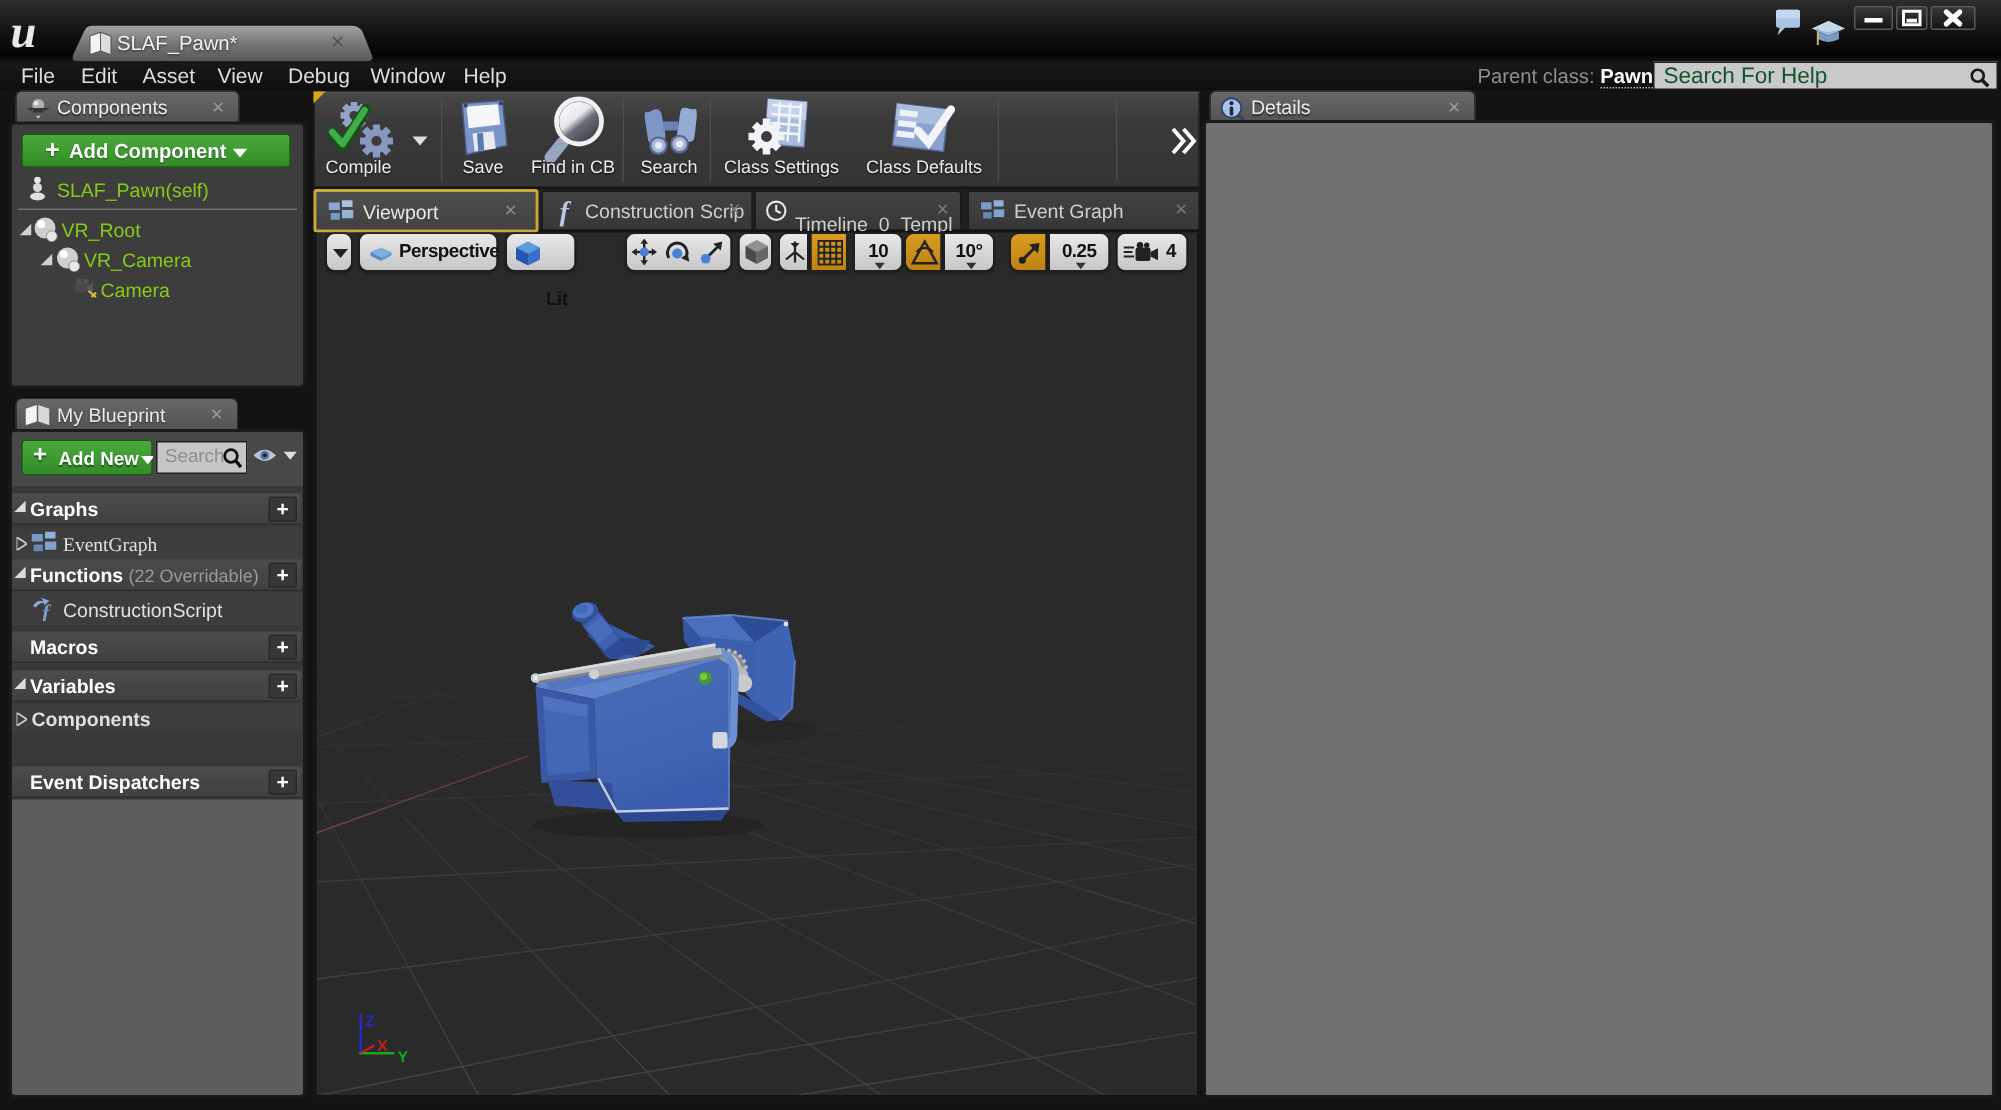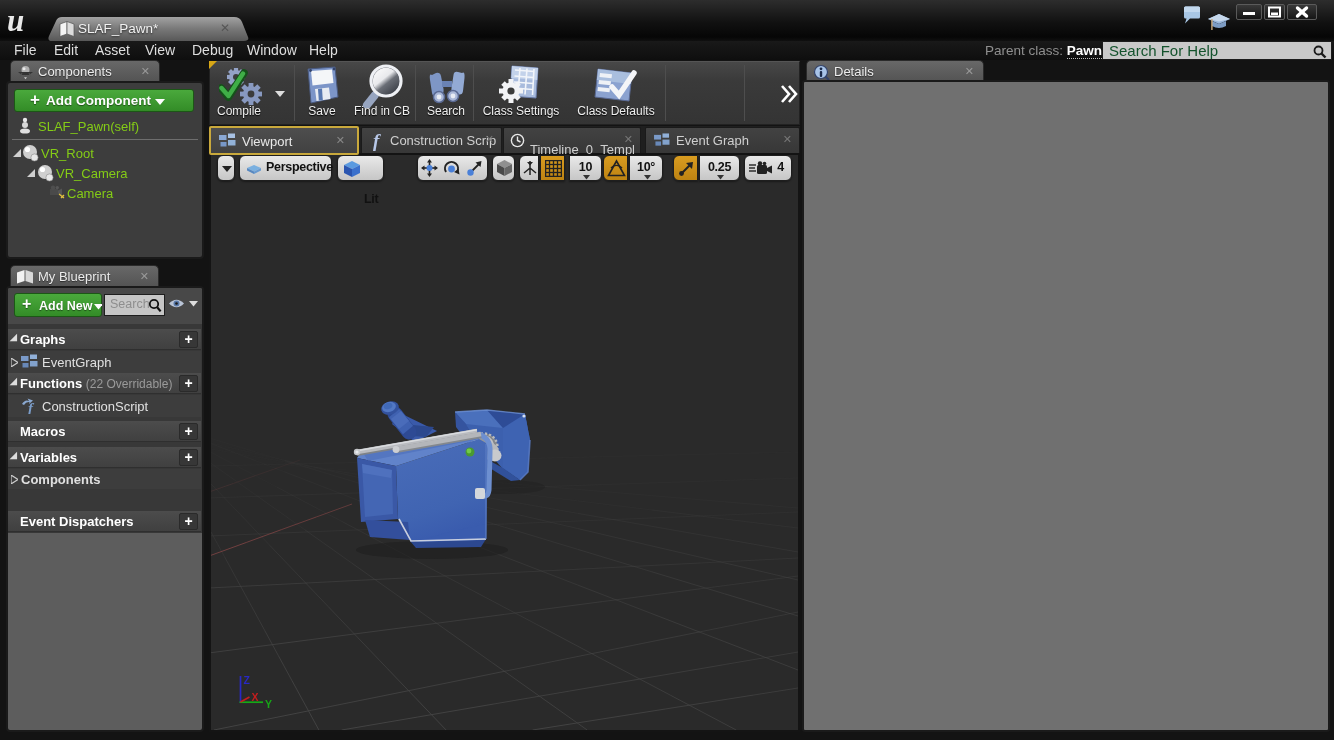--- a/index.html
+++ b/index.html
@@ -247,21 +247,21 @@
     </svg>
     <svg style="position:absolute; left:181px; top:13px;" width="9" height="6">
         <path d="M0 0 L9 0 L4.5 5.5 Z" fill="#ddd"></path>
       </svg>
 
     <div class="sechdr" style="top:41px;">
         <span class="exp">◢</span>
         <span class="cap">Graphs</span>
         <span class="plusbtn">+</span>
       </div>
-    <div class="mrow" style="top:63px; height:26px;">
+    <div class="mrow" style="top:63px; height:26px;font-family:Liberation Serif, serif;">
       <svg style="position:absolute; left:3px; top:7px;" width="7" height="9">
           <path d="M0 0 L7 4.5 L0 9 Z" fill="none" stroke="#ccc" stroke-width="1.2"></path>
         </svg>
       <svg style="position:absolute; left:13px; top:3px;" width="17" height="16" viewBox="0 0 17 16">
         <rect x="0" y="2" width="7.5" height="5" fill="#7a9ac8"></rect>
           <rect x="9" y="0.5" width="7" height="4.5" fill="#91b0d8"></rect>
         <rect x="1.5" y="9" width="6" height="4.5" fill="#6888b8"></rect>
           <rect x="9" y="7" width="7.5" height="5.5" fill="#82a2cc"></rect>
       </svg>
       <span style="position:absolute; left:34px; top:4px;">EventGraph</span>

